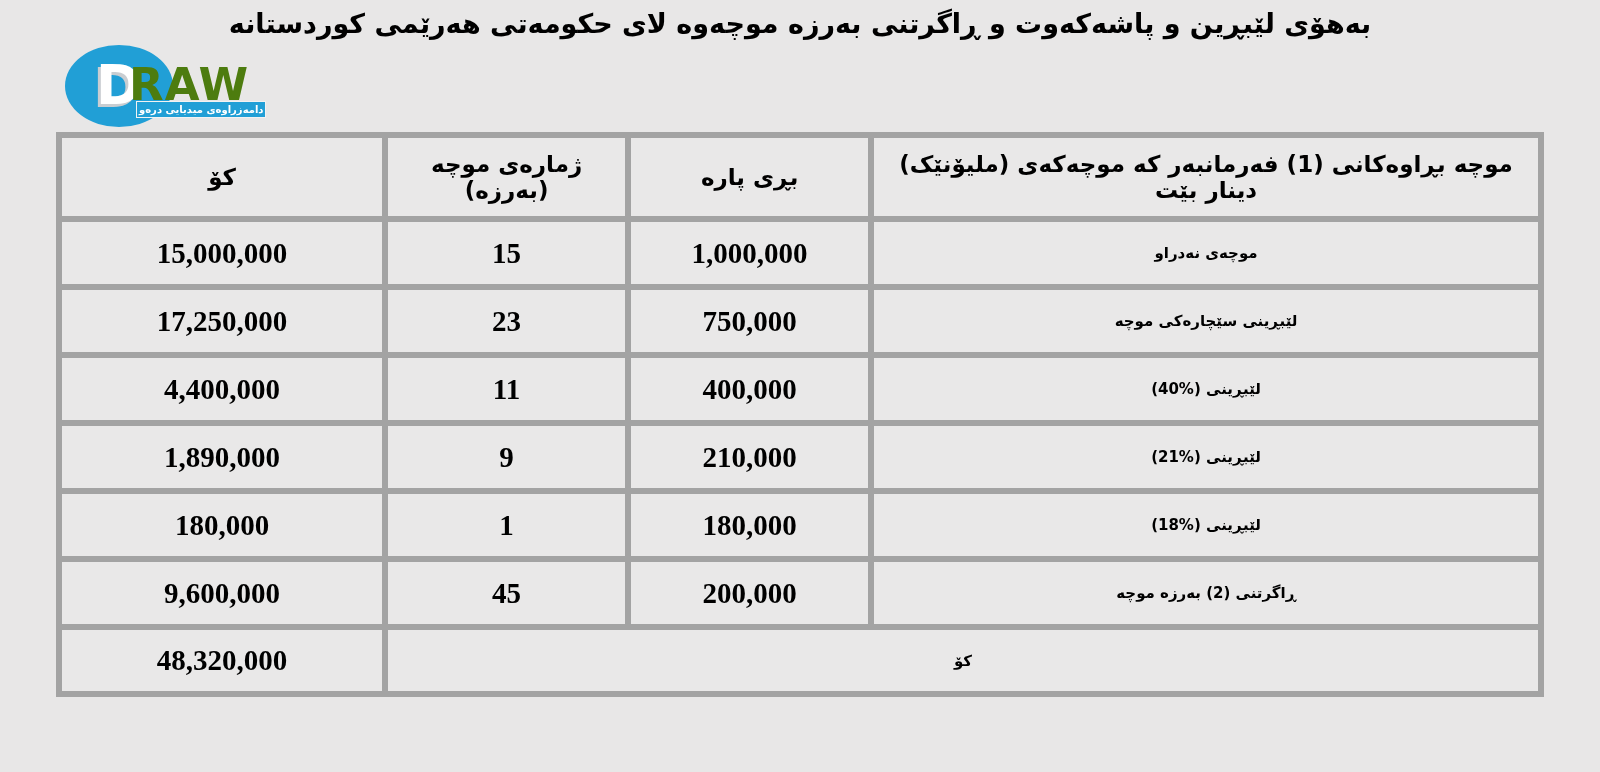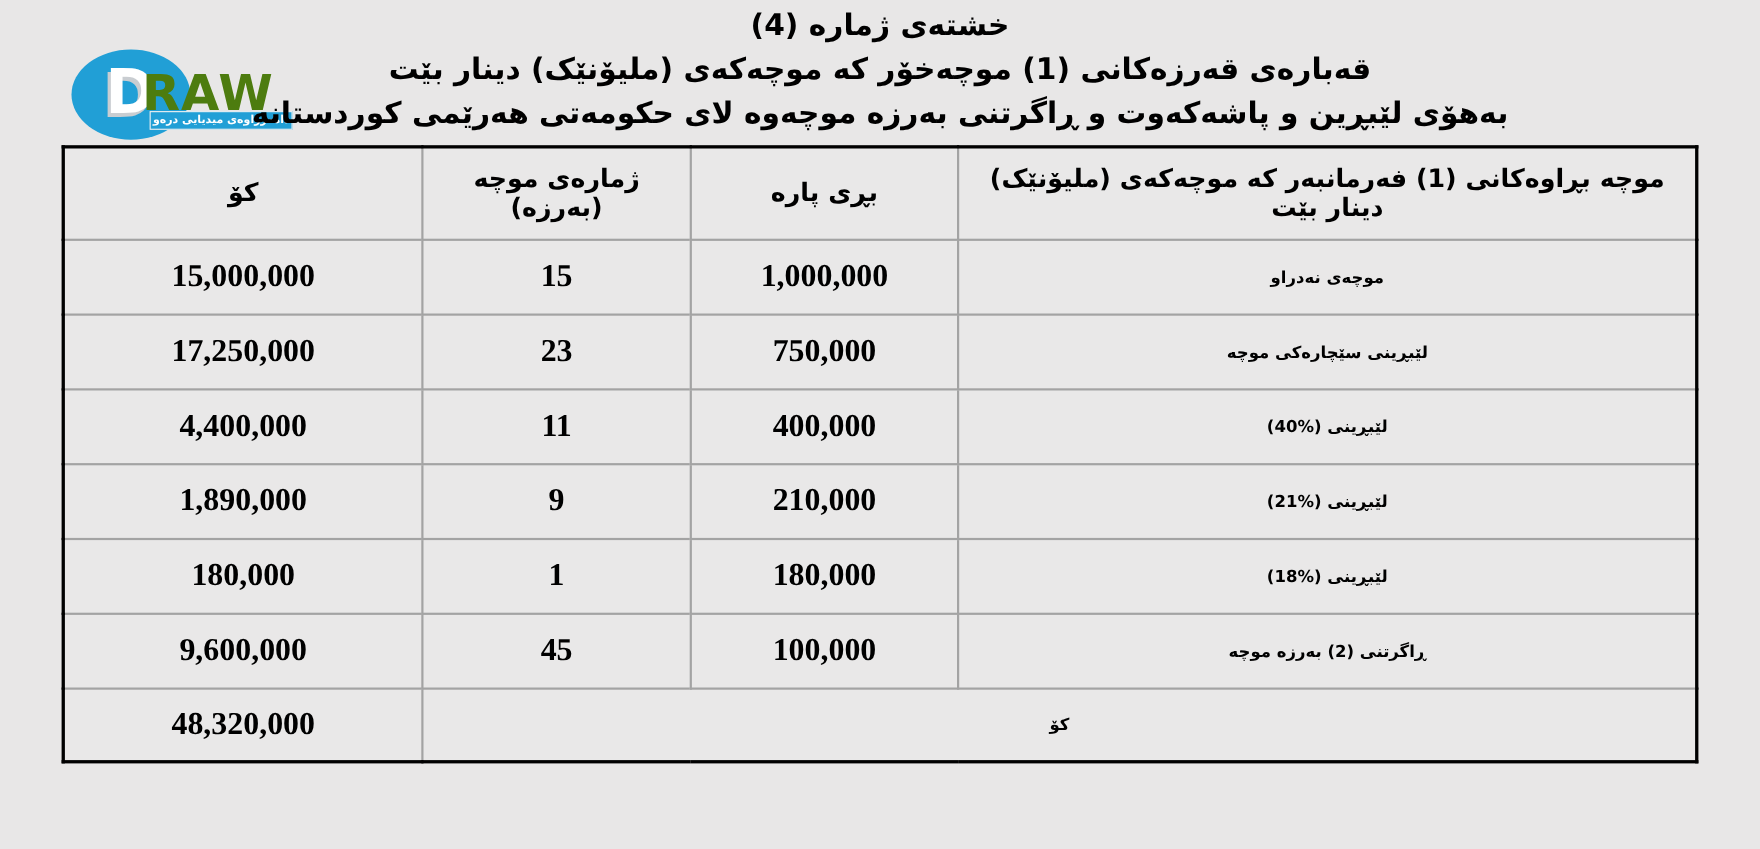--- a/index.html
+++ b/index.html
@@ -47,21 +47,21 @@
 
   
   table.data-table{
     position:absolute;left:56px;top:132px;width:1488px;
     border-collapse:collapse;direction:rtl;
     border:3px solid #000;
     background:#e9e8e8;
     table-layout:fixed;
   }
   .data-table th,.data-table td{
-    border:2px solid #a3a3a3;
+    border:6px solid #a3a3a3;
     text-align:center;vertical-align:middle;
     font-weight:bold;padding:0 8px;
   }
   .col-desc{width:45.2%;}
   .col-amount{width:16.4%;}
   .col-months{width:16.4%;}
   .col-total{width:22%;}
   .data-table thead tr{height:84px;}
   .data-table tbody tr{height:68px;}
   .data-table tr.total-row{height:67px;}
@@ -77,22 +77,20 @@
 
 <div class="logo">
   <div class="logo-circle">
     <span class="logo-d">D</span>
   </div>
   <span class="logo-raw">RAW</span>
   <span class="logo-banner">دامەزراوەی میدیایی درەو</span>
 </div>
 
 <div class="title-block">
-  <div class="title-line">خشتەی ژماره (4)</div>
-  <div class="title-line">قەبارەی قەرزەکانی (1) موچەخۆر کە موچەکەی (ملیۆنێک) دینار بێت</div>
   <div class="title-line">بەهۆی لێبڕین و پاشەکەوت و ڕاگرتنی بەرزە موچەوە لای حکومەتی هەرێمی کوردستانە</div>
 </div>
 
 <table class="data-table">
   <colgroup>
     <col class="col-desc">
       <col class="col-amount">
       <col class="col-months">
       <col class="col-total">
   </colgroup>
@@ -133,21 +131,21 @@
       <td class="num-cell">1,890,000</td>
     </tr>
     <tr>
       <td class="desc-cell">لێبڕینی (%18)</td>
       <td class="num-cell">180,000</td>
       <td class="num-cell">1</td>
       <td class="num-cell">180,000</td>
     </tr>
     <tr>
       <td class="desc-cell">ڕاگرتنی (2) بەرزە موچە</td>
-      <td class="num-cell">100,000</td>
+      <td class="num-cell">200,000</td>
       <td class="num-cell">45</td>
       <td class="num-cell">9,600,000</td>
     </tr>
     <tr class="total-row">
       <td class="desc-cell" colspan="3">کۆ</td>
       <td class="num-cell">48,320,000</td>
     </tr>
   </tbody>
 </table>
 

